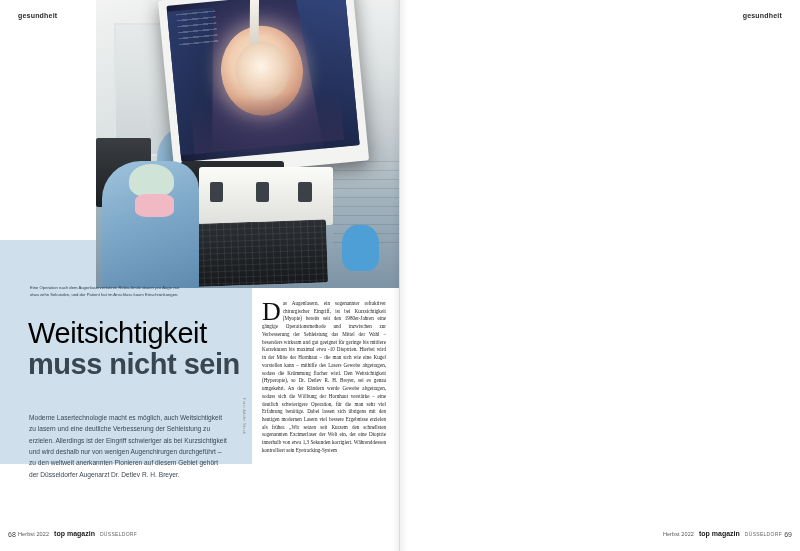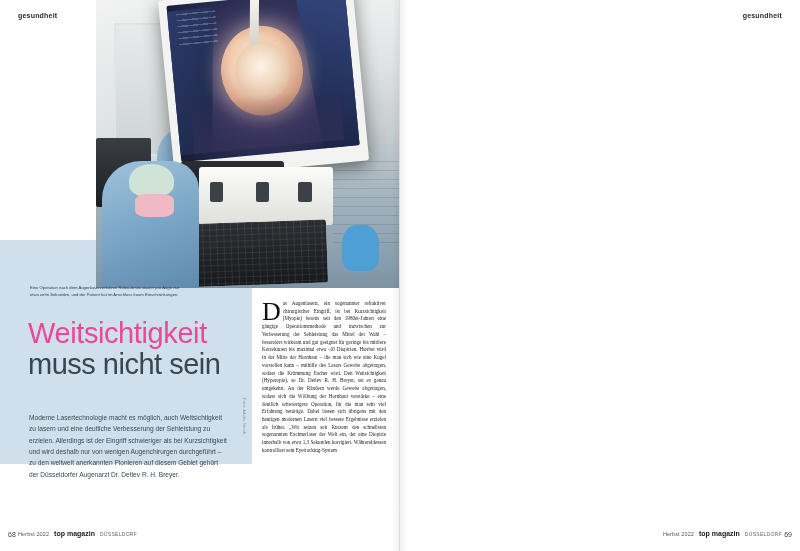--- a/index.html
+++ b/index.html
@@ -181,24 +181,24 @@
   .photo-caption {
     position: absolute; left: 30px; top: 285px; width: 150px;
     font-size: 4.2px; line-height: 1.65; color: #2f3d46;
   }
   .headline {
     position: absolute; left: 28px; top: 318px; width: 230px;
     color: #3c4a55;
   }
   .headline .l1 {
     display: block; font-size: 29px; font-weight: 300; letter-spacing: -.4px; line-height: 1.04;
-    color: #ec4899;
+    color: #000000;
   }
   .headline .l2 {
-    display: block; font-size: 29px; font-weight: normal; letter-spacing: -.5px; line-height: 1.12;
+    display: block; font-size: 29px; font-weight: bold; letter-spacing: -.5px; line-height: 1.12;
     color: #39454f;
   }
   .standfirst {
     position: absolute; left: 29px; top: 412px; width: 200px;
     font-size: 6.6px; line-height: 1.72; color: #3a4852;
   }
   .photo-credit {
     position: absolute; left: 247px; top: 398px;
     transform: rotate(90deg); transform-origin: left top;
     font-size: 4px; color: #8b9196; letter-spacing: .2px;

